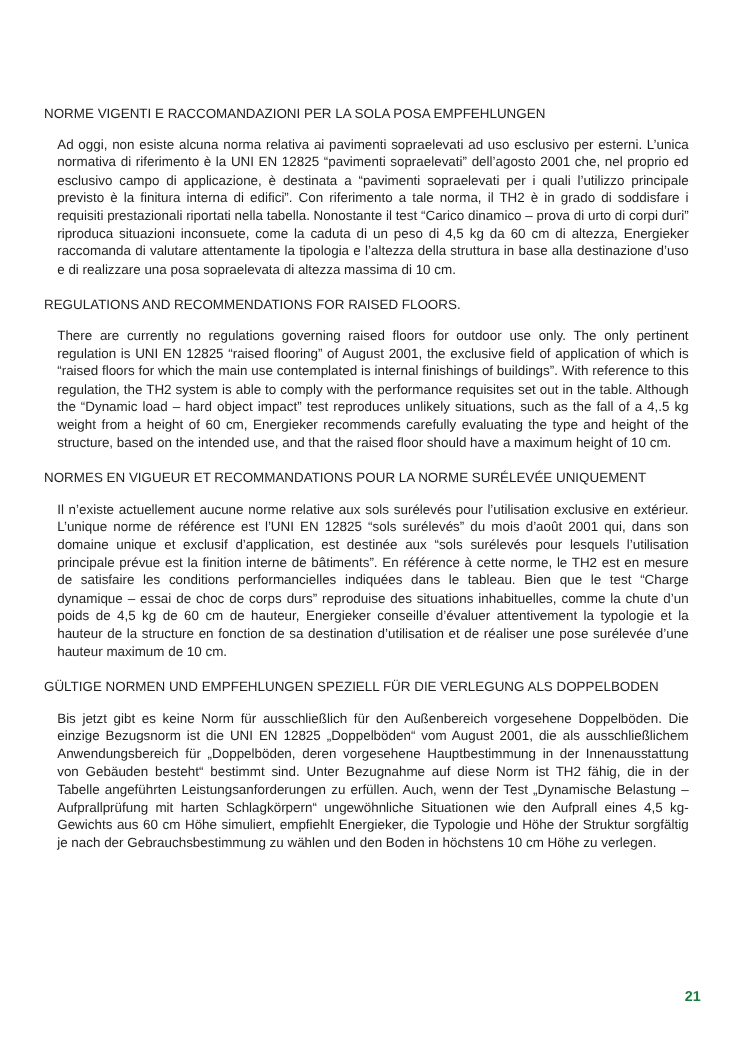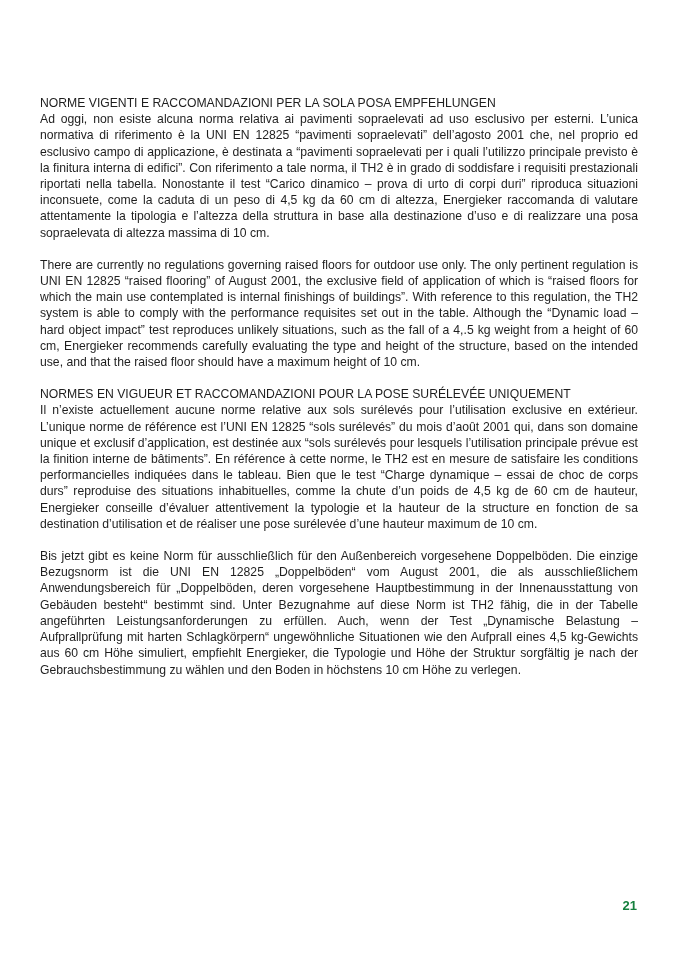--- a/index.html
+++ b/index.html
@@ -1,39 +1,41 @@
 <!DOCTYPE html>
 <html><head>
 <meta charset="utf-8">
 <style>
   html, body { margin:0; padding:0; background:#ffffff; }
   body { width:678px; height:959px; position:relative; overflow:hidden;
          font-family:"Liberation Sans", sans-serif; color:#1e1e1e; }
   .page { position:absolute; left:40px; top:95px; width:598px; }
   .section { margin:0 0 16px 0; }
   .heading { font-size:12.2px; line-height:16.2px; text-transform:none; letter-spacing:0; white-space:nowrap; }
-  .para { font-size:12.2px; line-height:16.2px; text-align:justify; text-align-last:left; margin:0; hyphens:none; }
+  .para { font-size:12.2px; line-height:16.2px; text-align:justify; text-align-last:left; margin:12px; hyphens:none; }
   .section.s2 { margin-top:4px; }
   .section.s3 { margin-top:4px; }
   .section.s4 { margin-top:4px; }
   .page-number { position:absolute; right:41px; top:898px; font-size:13px; font-weight:bold; color:#15803d; }
 </style>
 </head>
 <body>
 
 <div class="page">
   <div class="section s1">
     <div class="heading">NORME VIGENTI E RACCOMANDAZIONI PER LA SOLA POSA EMPFEHLUNGEN</div>
     <p class="para">Ad oggi, non esiste alcuna norma relativa ai pavimenti sopraelevati ad uso esclusivo per esterni. L’unica normativa di riferimento è la UNI EN 12825 “pavimenti sopraelevati” dell’agosto 2001 che, nel proprio ed esclusivo campo di applicazione, è destinata a “pavimenti sopraelevati per i quali l’utilizzo principale previsto è la finitura interna di edifici”. Con riferimento a tale norma, il TH2 è in grado di soddisfare i requisiti prestazionali riportati nella tabella. Nonostante il test “Carico dinamico – prova di urto di corpi duri” riproduca situazioni inconsuete, come la caduta di un peso di 4,5 kg da 60 cm di altezza, Energieker raccomanda di valutare attentamente la tipologia e l’altezza della struttura in base alla destinazione d’uso e di realizzare una posa sopraelevata di altezza massima di 10 cm.</p>
   </div>
   <div class="section s2">
+    <div class="heading">REGULATIONS AND RECOMMENDATIONS FOR RAISED FLOORS.</div>
     <p class="para">There are currently no regulations governing raised floors for outdoor use only. The only pertinent regulation is UNI EN 12825 “raised flooring” of August 2001, the exclusive field of application of which is “raised floors for which the main use contemplated is internal finishings of buildings”. With reference to this regulation, the TH2 system is able to comply with the performance requisites set out in the table. Although the “Dynamic load – hard object impact” test reproduces unlikely situations, such as the fall of a 4,.5 kg weight from a height of 60 cm, Energieker recommends carefully evaluating the type and height of the structure, based on the intended use, and that the raised floor should have a maximum height of 10 cm.</p>
   </div>
   <div class="section s3">
-    <div class="heading">NORMES EN VIGUEUR ET RACCOMANDAZIONI POUR LA POSE SURÉLEVÉE UNIQUEMENT</div>
+    <div class="heading">NORMES EN VIGUEUR ET RECOMMANDATIONS POUR LA NORME SURÉLEVÉE UNIQUEMENT</div>
     <p class="para">Il n’existe actuellement aucune norme relative aux sols surélevés pour l’utilisation exclusive en extérieur. L’unique norme de référence est l’UNI EN 12825 “sols surélevés” du mois d’août 2001 qui, dans son domaine unique et exclusif d’application, est destinée aux “sols surélevés pour lesquels l’utilisation principale prévue est la finition interne de bâtiments”. En référence à cette norme, le TH2 est en mesure de satisfaire les conditions performancielles indiquées dans le tableau. Bien que le test “Charge dynamique – essai de choc de corps durs” reproduise des situations inhabituelles, comme la chute d’un poids de 4,5 kg de 60 cm de hauteur, Energieker conseille d’évaluer attentivement la typologie et la hauteur de la structure en fonction de sa destination d’utilisation et de réaliser une pose surélevée d’une hauteur maximum de 10 cm.</p>
   </div>
   <div class="section s4">
+    <div class="heading">GÜLTIGE NORMEN UND EMPFEHLUNGEN SPEZIELL FÜR DIE VERLEGUNG ALS DOPPELBODEN</div>
     <p class="para">Bis jetzt gibt es keine Norm für ausschließlich für den Außenbereich vorgesehene Doppelböden. Die einzige Bezugsnorm ist die UNI EN 12825 „Doppelböden“ vom August 2001, die als ausschließlichem Anwendungsbereich für „Doppelböden, deren vorgesehene Hauptbestimmung in der Innenausstattung von Gebäuden besteht“ bestimmt sind. Unter Bezugnahme auf diese Norm ist TH2 fähig, die in der Tabelle angeführten Leistungsanforderungen zu erfüllen. Auch, wenn der Test „Dynamische Belastung – Aufprallprüfung mit harten Schlagkörpern“ ungewöhnliche Situationen wie den Aufprall eines 4,5 kg-Gewichts aus 60 cm Höhe simuliert, empfiehlt Energieker, die Typologie und Höhe der Struktur sorgfältig je nach der Gebrauchsbestimmung zu wählen und den Boden in höchstens 10 cm Höhe zu verlegen.</p>
   </div>
 </div>
 
 <div class="page-number">21</div>
 
 </body></html>

